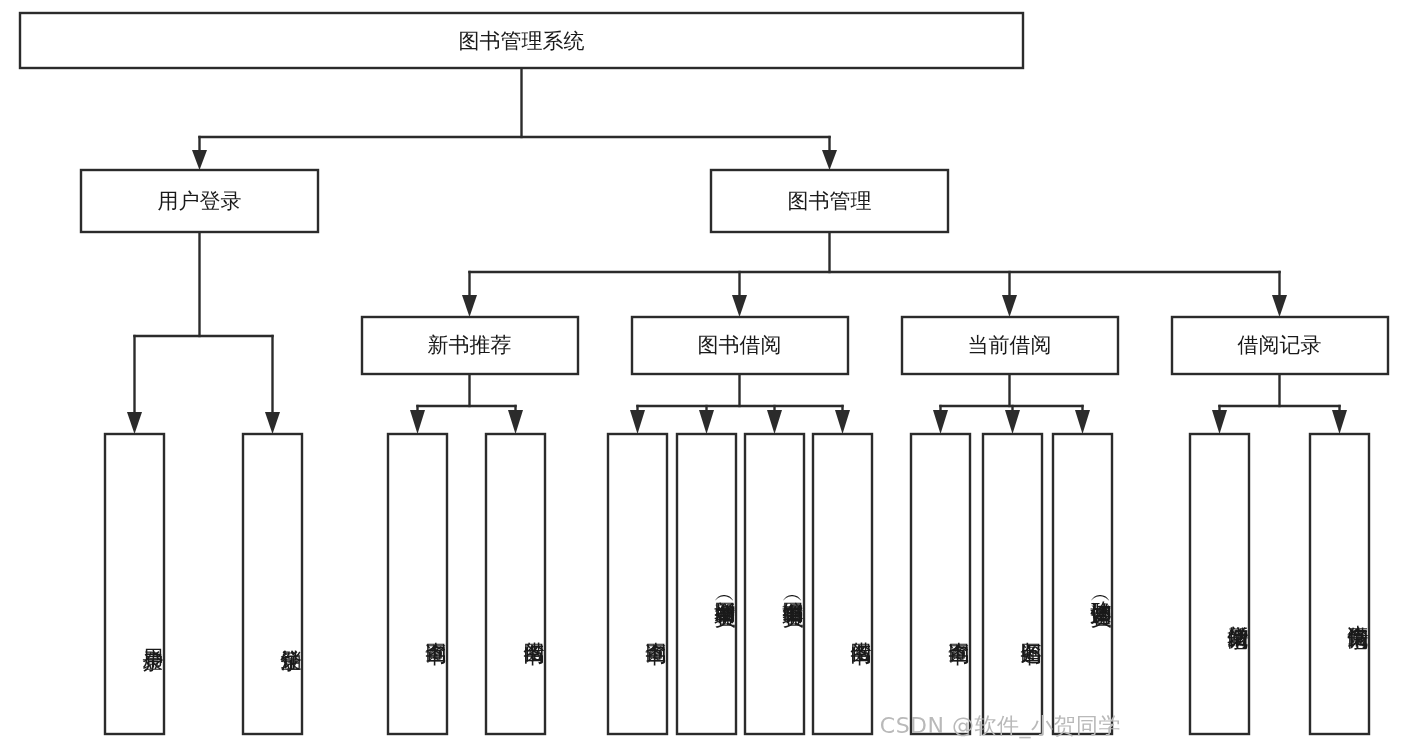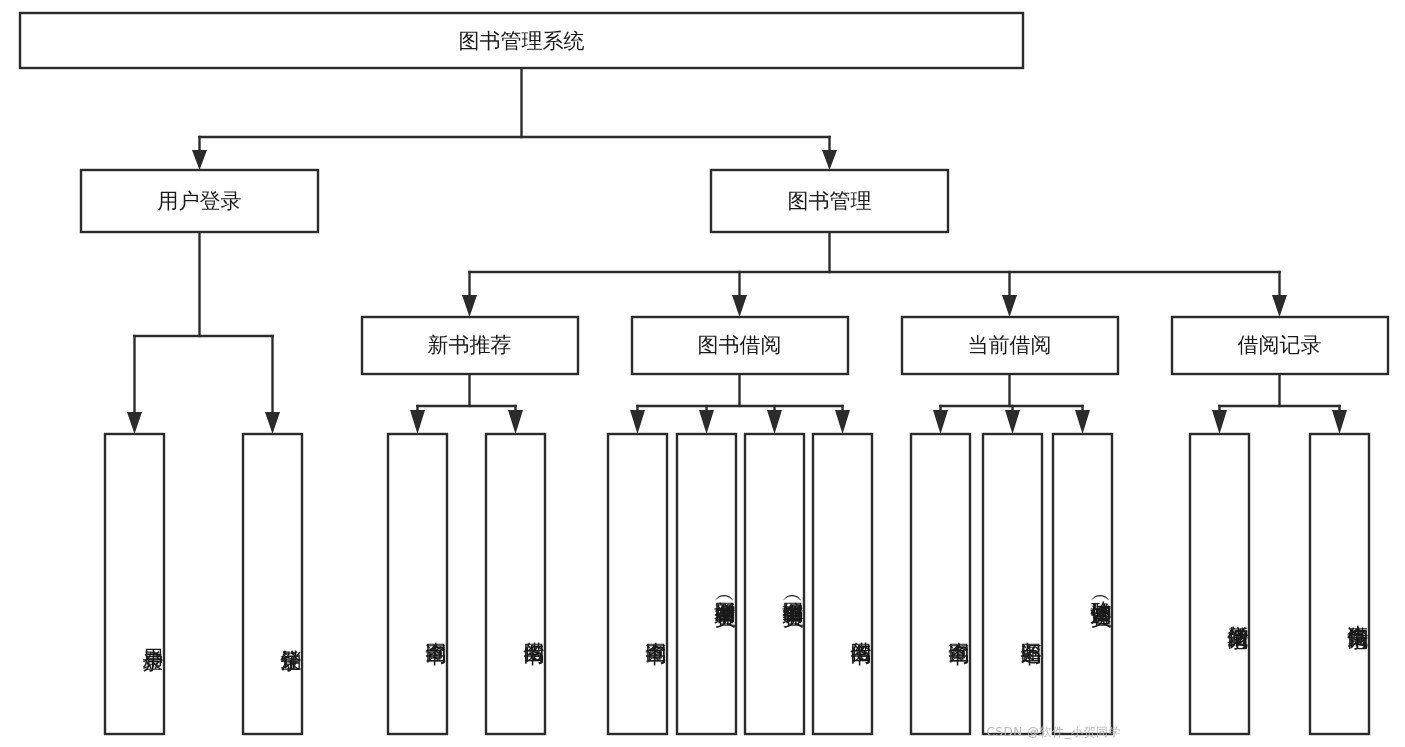--- a/index.html
+++ b/index.html
@@ -63,21 +63,21 @@
     letter-spacing: 1px;
     white-space: nowrap;
     pointer-events: none;
   }
   .watermark {
     position: absolute;
     right: 14px;
     bottom: 6px;
     color: #b9b9b9;
     font-family: "DejaVu Sans", "Liberation Sans", sans-serif;
-    font-size: 12px;
+    font-size: 22px;
     letter-spacing: 0.5px;
     white-space: nowrap;
   }
 </style>
 </head>
 <body>
 
 <div id="diagram-root">
 
   <svg class="diagram-canvas" viewBox="0 0 1405 747">

